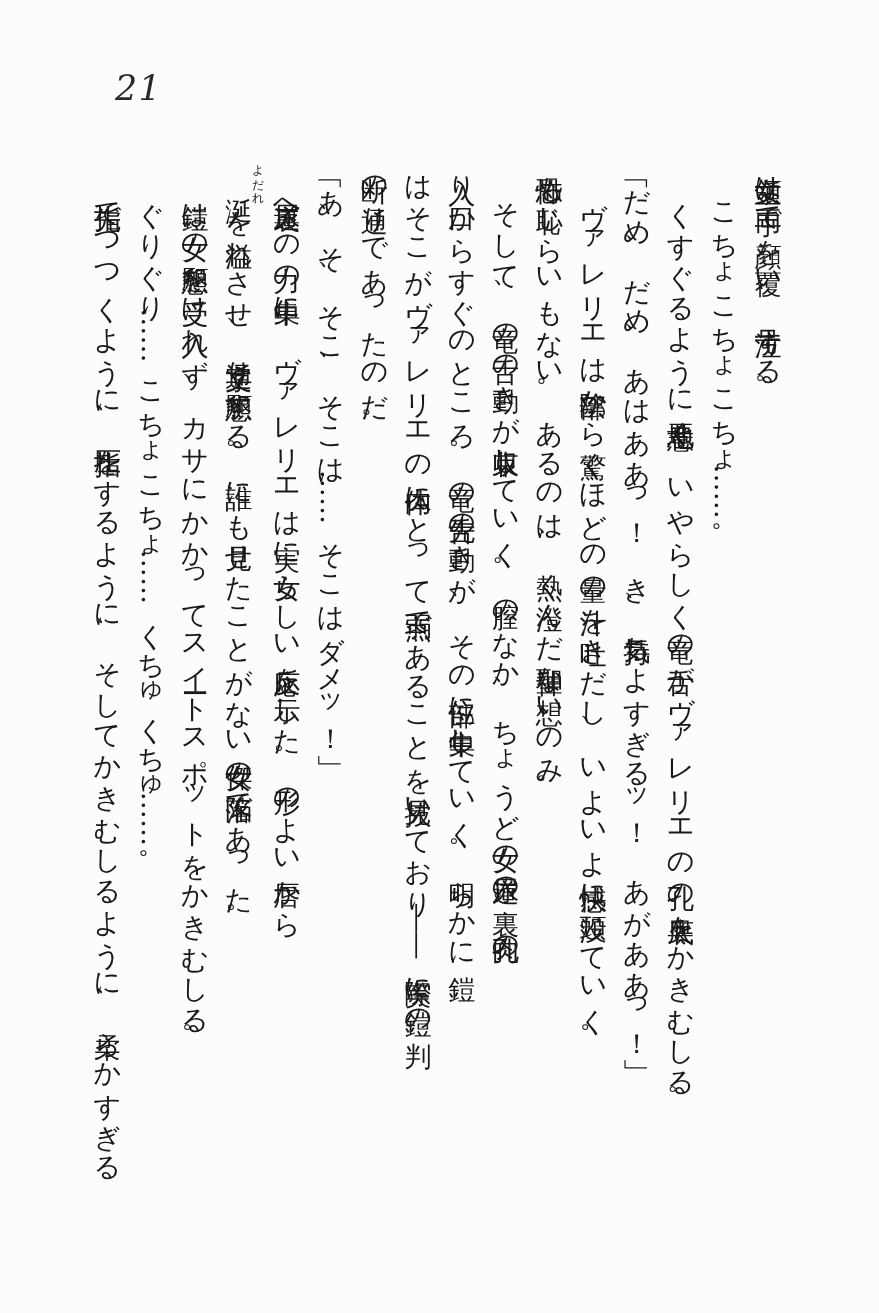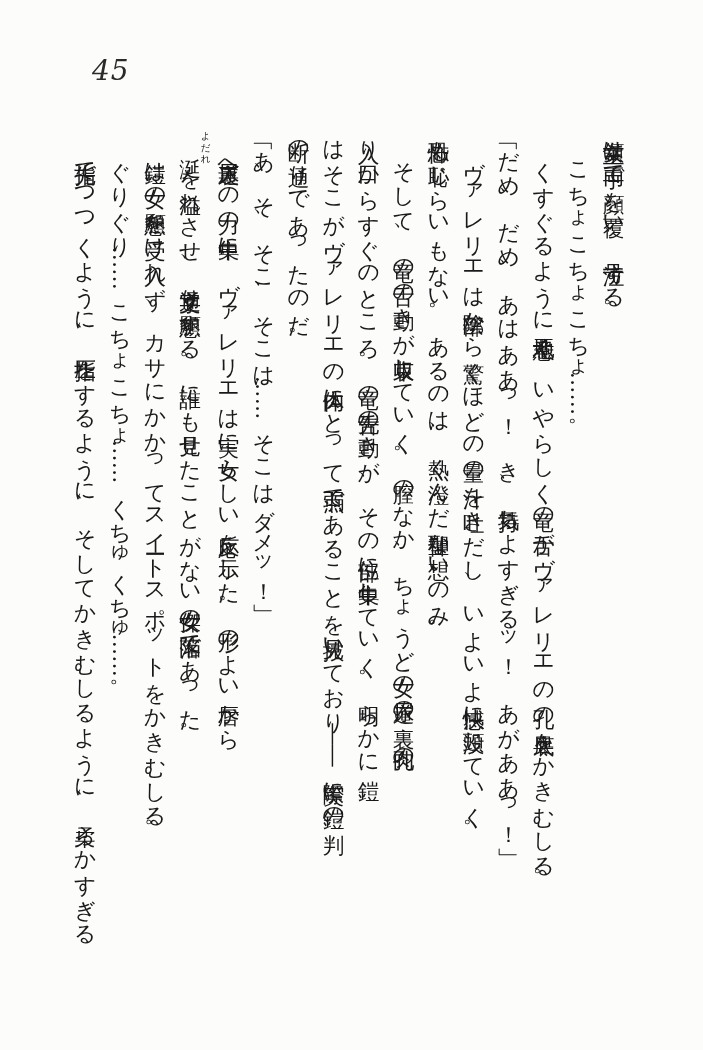--- a/index.html
+++ b/index.html
@@ -52,21 +52,21 @@
     font-size: 9.5px;
     letter-spacing: 0;
     color: var(--ink, #191919);
   }
 </style>
 </head>
 <body>
 
 <div class="page">
 
-  <div class="page-number">45</div>
+  <div class="page-number">21</div>
 
   <div class="text-block">
     <p class="col">女領主は両手で顔を覆い、号泣する。</p>
     <p class="col ind">こちょこちょこちょ……。</p>
     <p class="col ind">くすぐるように意地悪く、いやらしく竜の舌がヴァレリエの孔の奥底をかきむしる。</p>
     <p class="col qind">「だめ、だめ、あはああっ！　き、気持ちよすぎるッ！　あがああっ！」</p>
     <p class="col ind">ヴァレリエは陰部から驚くほどの量の汁を吐きだし、いよいよ快感に没頭していく。</p>
     <p class="col">恐怖も恥じらいもない。あるのは、熱く澄んだ神聖な想いのみ。</p>
     <p class="col ind">そして、竜の舌の動きが収束していく。膣のなか、ちょうど女の尿道の裏。肉孔の</p>
     <p class="col">入り口からすぐのところ。竜の舌先の動きが、その部位に集中していく。明らかに鎧</p>

